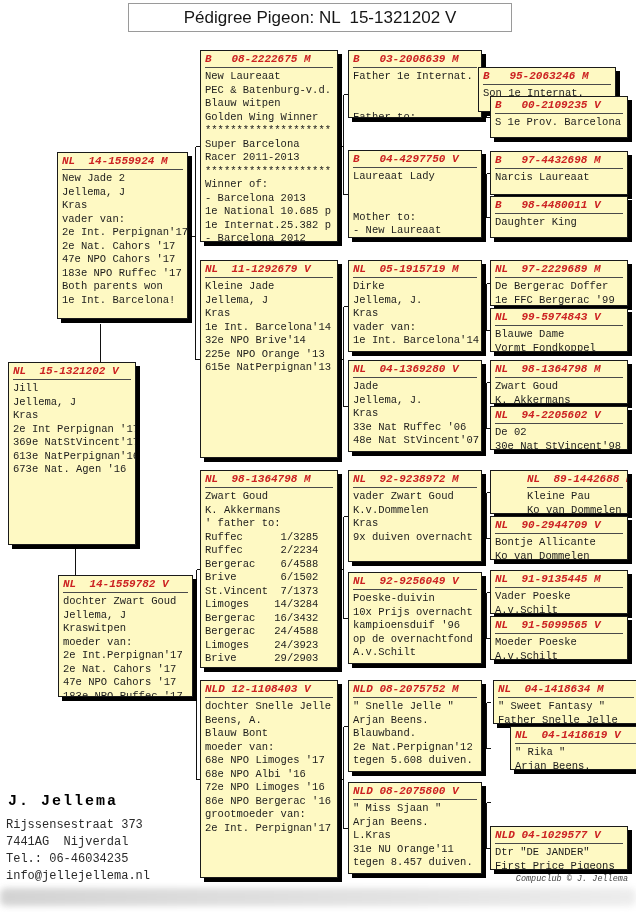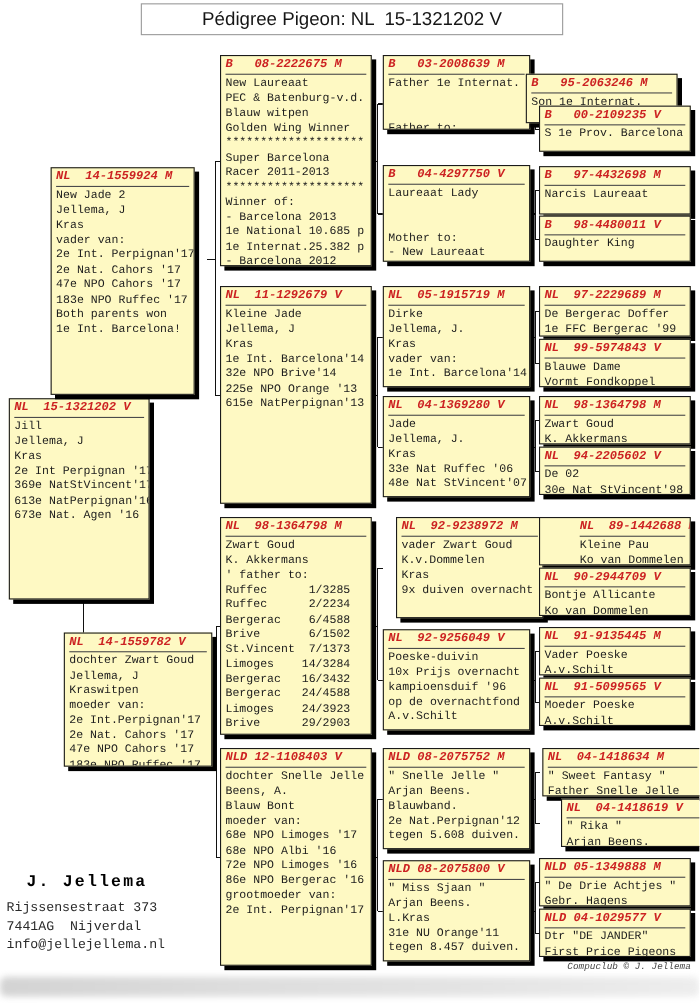--- a/index.html
+++ b/index.html
@@ -10,21 +10,21 @@
         font-family:"Liberation Sans",sans-serif;font-size:17px;color:#161616;white-space:pre;}
   #tree{position:absolute;left:0;top:0;width:636px;height:912px;}
   #connectors{position:absolute;left:0;top:0;width:636px;height:912px;pointer-events:none;}
   .pbox{position:absolute;background:#fef9c3;border:1px solid #1a1a1a;box-shadow:4px 4px 0 #000;
         padding:1px 4px;overflow:hidden;box-sizing:border-box;}
   .pbox .hdr{font-weight:bold;font-style:italic;font-size:11px;line-height:14px;
         color:var(--ring-red,#cc2222);white-space:pre;border-bottom:1px solid #4a4a4a;
         padding-bottom:1px;margin-bottom:2px;}
   .pbox .ln{font-size:10.5px;line-height:13.5px;height:13.5px;color:#1c1c1c;white-space:pre;}
   #owner-name{position:absolute;left:8px;top:793px;font-weight:bold;font-size:15px;
-        letter-spacing:2px;color:#000;margin-left:16px;}
+        letter-spacing:2px;color:#000;}
   #owner-address{position:absolute;left:6px;top:817px;}
   #owner-address .addr-ln{font-size:12px;line-height:17px;color:#2a2a2a;white-space:pre;}
   #credit{position:absolute;right:8px;top:874px;font-style:italic;font-size:8.5px;color:#444;}
   #smudge{position:absolute;left:0;top:888px;width:636px;height:18px;
         background:linear-gradient(90deg,#9f9f9f 0%,#b5b5b5 35%,#c2c2c2 65%,#d8d8d8 100%);
         opacity:.45;filter:blur(3px);border-radius:6px;}
 </style>
 </head>
 <body>
 
@@ -96,21 +96,21 @@
       <div class="pbox" style="left: 8px; top: 362px; width: 128px; height: 183px;">
         <div class="hdr">NL  15-1321202 V</div>
         <div class="ln">Jill</div>
         <div class="ln">Jellema, J</div>
         <div class="ln">Kras</div>
         <div class="ln">2e Int Perpignan '17</div>
         <div class="ln">369e NatStVincent'17</div>
         <div class="ln">613e NatPerpignan'16</div>
         <div class="ln">673e Nat. Agen '16</div>
       </div>
-      <div class="pbox" style="left: 46px; top: 152px; width: 131px; height: 207px;">
+      <div class="pbox" style="left: 57px; top: 152px; width: 131px; height: 167px;">
         <div class="hdr">NL  14-1559924 M</div>
         <div class="ln">New Jade 2</div>
         <div class="ln">Jellema, J</div>
         <div class="ln">Kras</div>
         <div class="ln">vader van:</div>
         <div class="ln">2e Int. Perpignan'17</div>
         <div class="ln">2e Nat. Cahors '17</div>
         <div class="ln">47e NPO Cahors '17</div>
         <div class="ln">183e NPO Ruffec '17</div>
         <div class="ln">Both parents won</div>
@@ -207,21 +207,21 @@
         <div class="ln">1e Int. Barcelona'14</div>
       </div>
       <div class="pbox" style="left: 348px; top: 360px; width: 134px; height: 92px;">
         <div class="hdr">NL  04-1369280 V</div>
         <div class="ln">Jade</div>
         <div class="ln">Jellema, J.</div>
         <div class="ln">Kras</div>
         <div class="ln">33e Nat Ruffec '06</div>
         <div class="ln">48e Nat StVincent'07</div>
       </div>
-      <div class="pbox" style="left: 348px; top: 470px; width: 134px; height: 92px; margin-left: 12px;">
+      <div class="pbox" style="left: 348px; top: 470px; width: 134px; height: 92px;">
         <div class="hdr">NL  92-9238972 M</div>
         <div class="ln">vader Zwart Goud</div>
         <div class="ln">K.v.Dommelen</div>
         <div class="ln">Kras</div>
         <div class="ln">9x duiven overnacht</div>
       </div>
       <div class="pbox" style="left: 348px; top: 572px; width: 134px; height: 92px;">
         <div class="hdr">NL  92-9256049 V</div>
         <div class="ln">Poeske-duivin</div>
         <div class="ln">10x Prijs overnacht</div>
@@ -304,33 +304,29 @@
       <div class="pbox" style="left: 493px; top: 680px; width: 146px; height: 44px;">
         <div class="hdr">NL  04-1418634 M</div>
         <div class="ln">" Sweet Fantasy "</div>
         <div class="ln">Father Snelle Jelle</div>
       </div>
       <div class="pbox" style="left: 490px; top: 726px; width: 138px; height: 44px; margin-left: 20px;">
         <div class="hdr">NL  04-1418619 V</div>
         <div class="ln">" Rika "</div>
         <div class="ln">Arjan Beens.</div>
       </div>
-      <div class="pbox" style="left: 490px; top: 780px; width: 138px; height: 44px;">
-        <div class="hdr">NLD 05-1349888 M</div>
-        <div class="ln">" De Drie Achtjes "</div>
-        <div class="ln">Gebr. Hagens</div>
-      </div>
       <div class="pbox" style="left: 490px; top: 826px; width: 138px; height: 44px;">
         <div class="hdr">NLD 04-1029577 V</div>
         <div class="ln">Dtr "DE JANDER"</div>
         <div class="ln">First Price Pigeons</div>
       </div>
     </div>
 
   <div id="owner-name">J. Jellema</div>
   <div id="owner-address">
     <div class="addr-ln">Rijssensestraat 373</div>
     <div class="addr-ln">7441AG  Nijverdal</div>
+    <div class="addr-ln">Tel.: 06-46034235</div>
     <div class="addr-ln">info@jellejellema.nl</div>
   </div>
   <div id="credit">Compuclub © J. Jellema</div>
   <div id="smudge"></div>
 </div>
 
 </body></html>

